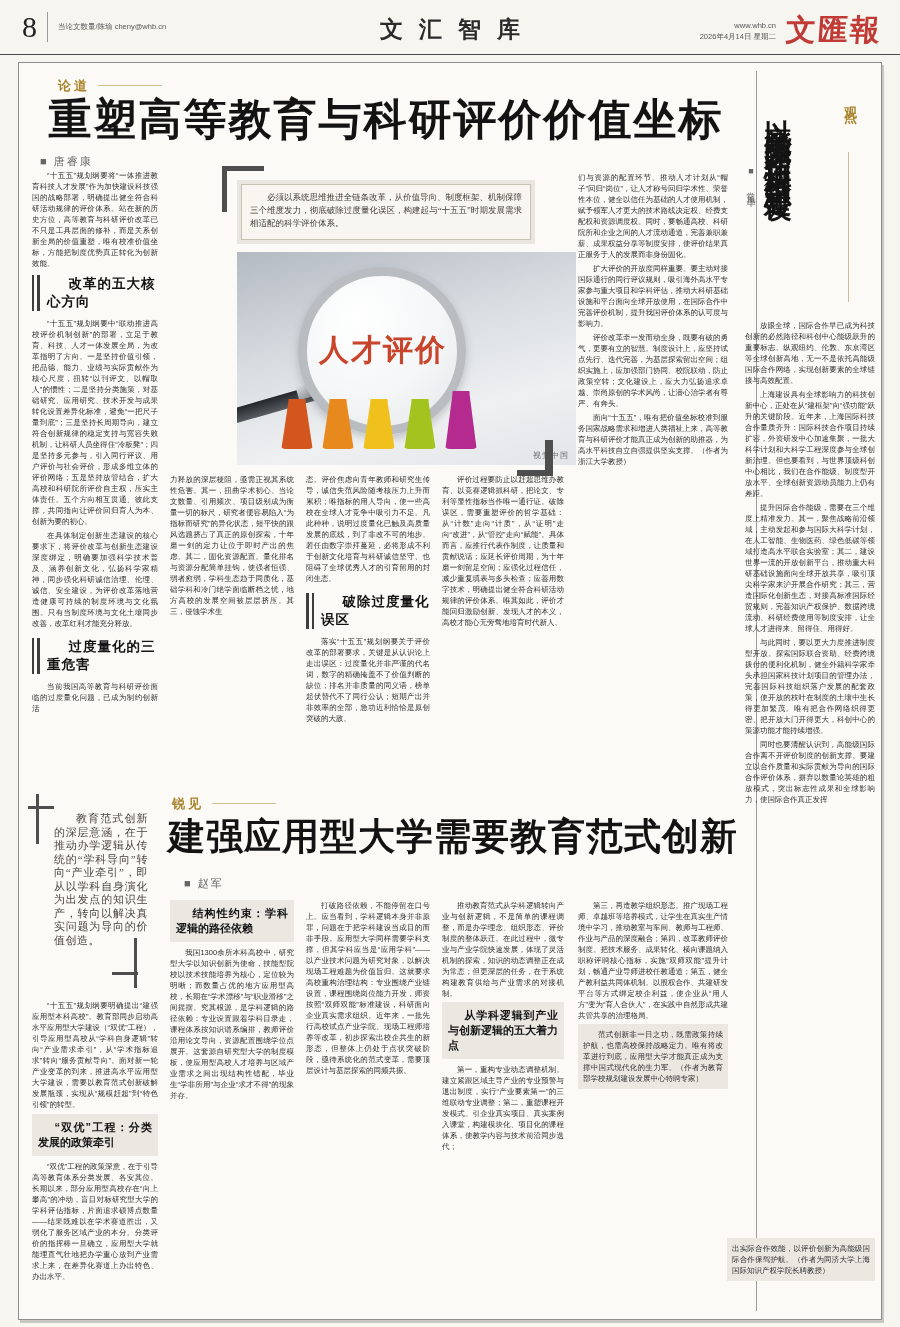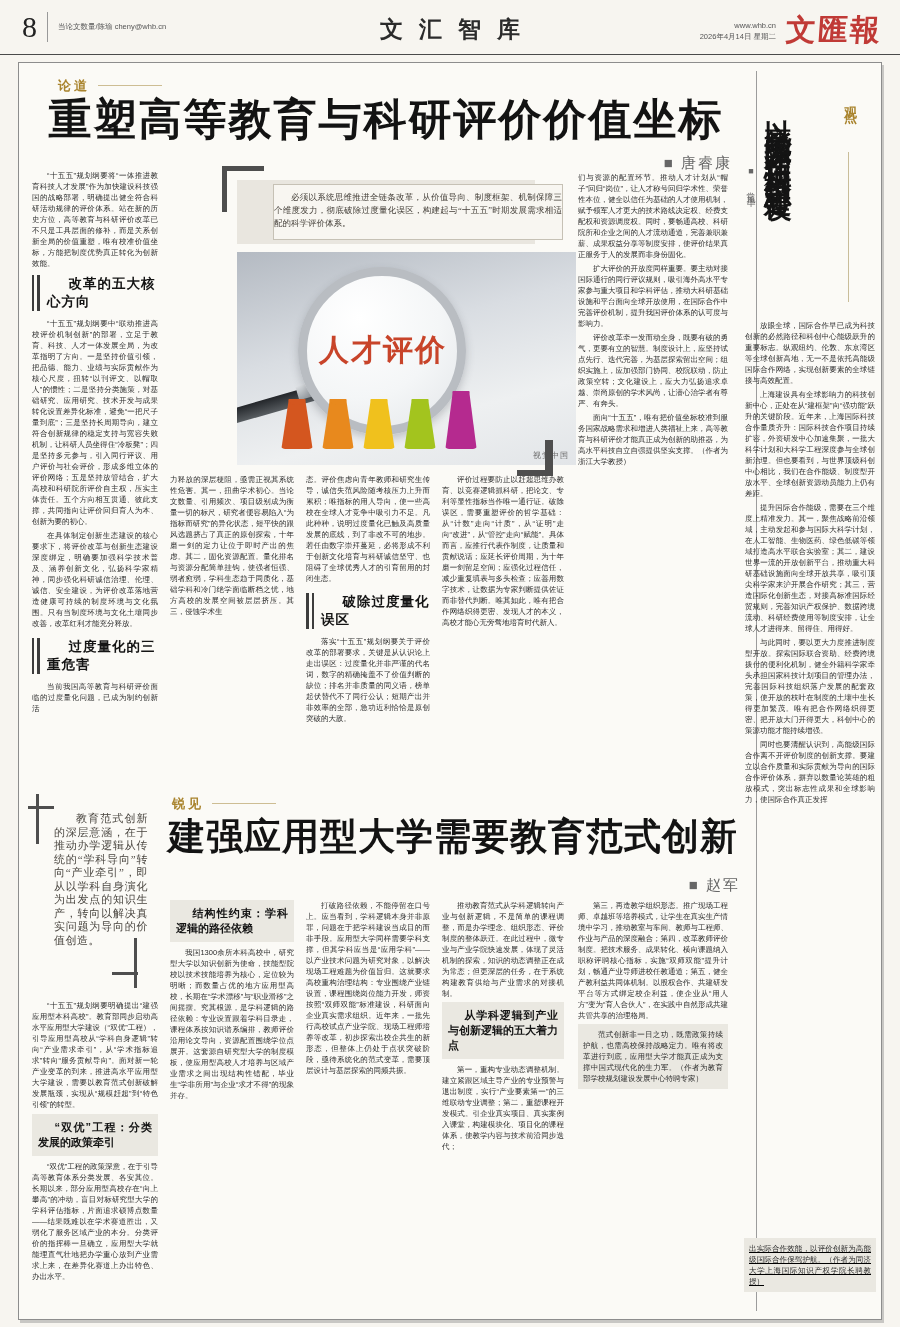--- a/index.html
+++ b/index.html
@@ -14,36 +14,36 @@
   .hdr-right{right:18px;top:10px;display:flex;align-items:center;gap:10px;}
   .hdr-info{text-align:right;font-size:7.5px;color:#555;line-height:11px;}
   .masthead{font-family:"Liberation Serif",serif;font-weight:bold;font-size:30px;color:#c03a36;letter-spacing:2px;transform:skewX(-4deg);}
   .toprule{left:0;top:54px;width:900px;height:1px;background:#4a4a4a;}
   
   #frame{left:18px;top:62px;width:862px;height:1256px;background:#fbfaf6;border:1px solid #8d8d8d;box-shadow:2px 3px 0 rgba(130,130,130,.4);}
   #vdivider{left:737px;top:8px;width:1px;height:1240px;background:#9c9c9c;}
   
   .tag{color:#a9842e;font-weight:bold;font-size:13px;letter-spacing:3px;}
   .tagline{display:inline-block;width:64px;height:1px;background:#cdbd93;margin:0 0 4px 8px;}
-  .byline{font-size:15px;color:#666;text-align:right;letter-spacing:2px;}
+  .byline{font-size:11px;color:#666;text-align:left;letter-spacing:2px;}
   .col{position:absolute;overflow:hidden;}
   .bp{font-size:7.5px;line-height:11px;text-align:justify;color:#2d2d2d;margin:0 0 3px;text-indent:2em;}
   .bp.cont{text-indent:0;}
   .sh1{display:flex;gap:7px;margin:9px 0 7px;}
   .sh1 .bars{flex:0 0 8px;height:36px;background:repeating-linear-gradient(90deg,#3d3d3d 0 2.5px,transparent 2.5px 5.5px);}
   .sh1 .t{font-size:13.5px;line-height:18px;font-weight:bold;color:#141414;text-indent:1.6em;letter-spacing:1px;}
   .sh2{background:#eae8e1;font-weight:bold;font-size:11px;line-height:15px;padding:6px 6px;color:#141414;text-indent:1.5em;margin:0 0 5px;text-align:justify;}
   .serifp{font-family:"Liberation Serif",serif;}
   .endnote{background:#eae8e1;padding:5px;}
   
   .a1-tag{left:58px;top:76px;}
   .a1-title{left:40px;top:94px;width:692px;text-align:center;font-size:43px;line-height:50px;font-weight:bold;color:#131313;letter-spacing:2px;white-space:nowrap;}
   .a1-byline{left:40px;top:154px;width:692px;}
   .standfirst{left:237px;top:180px;width:298px;height:64px;background:#e9e6df;padding:4px;box-sizing:border-box;}
-  .standfirst .inner{width:100%;height:100%;background:#f8f6f1;border:1px solid #c6c1b5;box-sizing:border-box;padding:6px 0;margin-left:32px;}
+  .standfirst .inner{width:100%;height:100%;background:#f8f6f1;border:1px solid #c6c1b5;box-sizing:border-box;padding:6px 8px;}
   .standfirst p{margin:0;font-size:8.5px;line-height:13px;color:#45403a;text-align:justify;text-indent:2em;}
   .deco{background:#4e4e4e;}
   
   .photo{left:237px;top:252px;width:339px;height:213px;background:linear-gradient(165deg,#b4bac2 0%,#d9dde2 40%,#eef0f1 72%,#e2e5e8 100%);overflow:hidden;}
   .lens{position:absolute;left:61px;top:15px;width:150px;height:150px;border-radius:50%;border:9px solid #b9bdc2;background:radial-gradient(circle at 35% 28%,#ffffff 0%,#f4f6f7 55%,#e3e6e9 100%);box-shadow:0 4px 8px rgba(60,65,70,.25);}
   .handle{position:absolute;left:-32px;top:148px;width:118px;height:15px;background:linear-gradient(#23262a,#585d61);transform:rotate(-16deg);border-radius:3px;}
   .ferrule{position:absolute;left:60px;top:132px;width:18px;height:14px;background:linear-gradient(#dfe2e5,#9aa0a5);transform:rotate(-16deg);}
   .lens-text{position:absolute;left:64px;top:78px;width:164px;text-align:center;font-size:30px;font-weight:bold;color:#c8442a;letter-spacing:2px;}
   .peg{position:absolute;bottom:16px;width:34px;height:50px;border-radius:10px 10px 5px 5px;clip-path:polygon(26% 0,74% 0,96% 100%,4% 100%);}
   .peg::before{content:"";position:absolute;left:50%;top:-17px;transform:translateX(-50%);width:23px;height:23px;border-radius:50%;background:inherit;}
@@ -55,21 +55,21 @@
   .quotebox{left:30px;top:794px;width:128px;height:134px;}
   .quote{margin:8px;font-size:11px;line-height:13.5px;color:#4a4640;text-align:justify;text-indent:2em;padding:10px 2px 0 16px;letter-spacing:.5px;}
   
   .vert{writing-mode:vertical-rl;}
   .op-tag{left:841px;top:96px;}
   .op-rule{left:848px;top:152px;width:1px;height:150px;background:#c2b astic;}
   .op-rule{background:#c9bd99;}
   .op-title{left:760px;top:98px;height:240px;font-size:27px;line-height:35px;font-weight:bold;color:#141414;letter-spacing:5px;}
   .op-byline{left:744px;top:166px;height:130px;font-size:9px;color:#666;letter-spacing:3px;}
   .op-body{left:745px;top:320px;width:130px;height:912px;overflow:hidden;}
-  .op-note{left:744px;top:1238px;width:132px;box-sizing:border-box;text-decoration:underline;}
+  .op-note{left:727px;top:1238px;width:148px;box-sizing:border-box;}
 </style>
 </head>
 <body>
 
 <div class="page">
 
   <div class="abs hdr-left">
     <span class="pageno">8</span>
     <span class="hdr-vr"></span>
     <span class="editor">当论文数量/陈瑜 cheny@whb.cn</span>
@@ -136,21 +136,21 @@
   </div>
   <div class="col" style="left:306px;top:474px;width:124px;height:306px;">
     <p class="bp cont">态。评价焦虑向青年教师和研究生传导，诚信失范风险随考核压力上升而累积；唯指标的用人导向，使一些高校在全球人才竞争中吸引力不足。凡此种种，说明过度量化已触及高质量发展的底线，到了非改不可的地步。若任由数字崇拜蔓延，必将形成不利于创新文化培育与科研诚信坚守、也阻碍了全球优秀人才的引育留用的封闭生态。</p>
     <h3 class="sh1">
         <span class="bars"></span>
         <span class="t">破除过度量化误区</span>
       </h3>
     <p class="bp">落实“十五五”规划纲要关于评价改革的部署要求，关键是从认识论上走出误区：过度量化并非严谨的代名词，数字的精确掩盖不了价值判断的缺位；排名并非质量的同义语，榜单起伏替代不了同行公认；短期产出并非效率的全部，急功近利恰恰是原创突破的大敌。</p>
   </div>
   <div class="col" style="left:442px;top:474px;width:122px;height:306px;">
-    <p class="bp">评价过程要防止以赶超思维办教育、以竞赛逻辑抓科研，把论文、专利等显性指标当作唯一通行证。破除误区，需要重塑评价的哲学基础：从“计数”走向“计质”，从“证明”走向“改进”，从“管控”走向“赋能”。具体而言，应推行代表作制度，让质量和贡献说话；应延长评价周期，为十年磨一剑留足空间；应强化过程信任，减少重复填表与多头检查；应善用数字技术，让数据为专家判断提供佐证而非替代判断。唯其如此，唯有把合作网络织得更密、发现人才的本义，高校才能心无旁骛地培育时代新人。</p>
+    <p class="bp">评价过程要防止以赶超思维办教育、以竞赛逻辑抓科研，把论文、专利等显性指标当作唯一通行证。破除误区，需要重塑评价的哲学基础：从“计数”走向“计质”，从“证明”走向“改进”，从“管控”走向“赋能”。具体而言，应推行代表作制度，让质量和贡献说话；应延长评价周期，为十年磨一剑留足空间；应强化过程信任，减少重复填表与多头检查；应善用数字技术，明确提出健全符合科研活动规律的评价体系。唯其如此，评价才能回归激励创新、发现人才的本义，高校才能心无旁骛地培育时代新人。</p>
   </div>
   <div class="col" style="left:578px;top:172px;width:150px;height:610px;">
     <p class="bp cont">们与资源的配置环节。推动人才计划从“帽子”回归“岗位”，让人才称号回归学术性、荣誉性本位，健全以信任为基础的人才使用机制，赋予领军人才更大的技术路线决定权、经费支配权和资源调度权。同时，要畅通高校、科研院所和企业之间的人才流动通道，完善兼职兼薪、成果权益分享等制度安排，使评价结果真正服务于人的发展而非身份固化。</p>
     <p class="bp">扩大评价的开放度同样重要。要主动对接国际通行的同行评议规则，吸引海外高水平专家参与重大项目和学科评估，推动大科研基础设施和平台面向全球开放使用，在国际合作中完善评价机制，提升我国评价体系的认可度与影响力。</p>
     <p class="bp">评价改革牵一发而动全身，既要有破的勇气，更要有立的智慧。制度设计上，应坚持试点先行、迭代完善，为基层探索留出空间；组织实施上，应加强部门协同、校院联动，防止政策空转；文化建设上，应大力弘扬追求卓越、崇尚原创的学术风尚，让潜心治学者有尊严、有奔头。</p>
     <p class="bp">面向“十五五”，唯有把价值坐标校准到服务国家战略需求和增进人类福祉上来，高等教育与科研评价才能真正成为创新的助推器，为高水平科技自立自强提供坚实支撑。（作者为浙江大学教授）</p>
   </div>
 
   <div class="abs a2-tag">
     <span class="tag">锐见</span><span class="tagline"></span>

